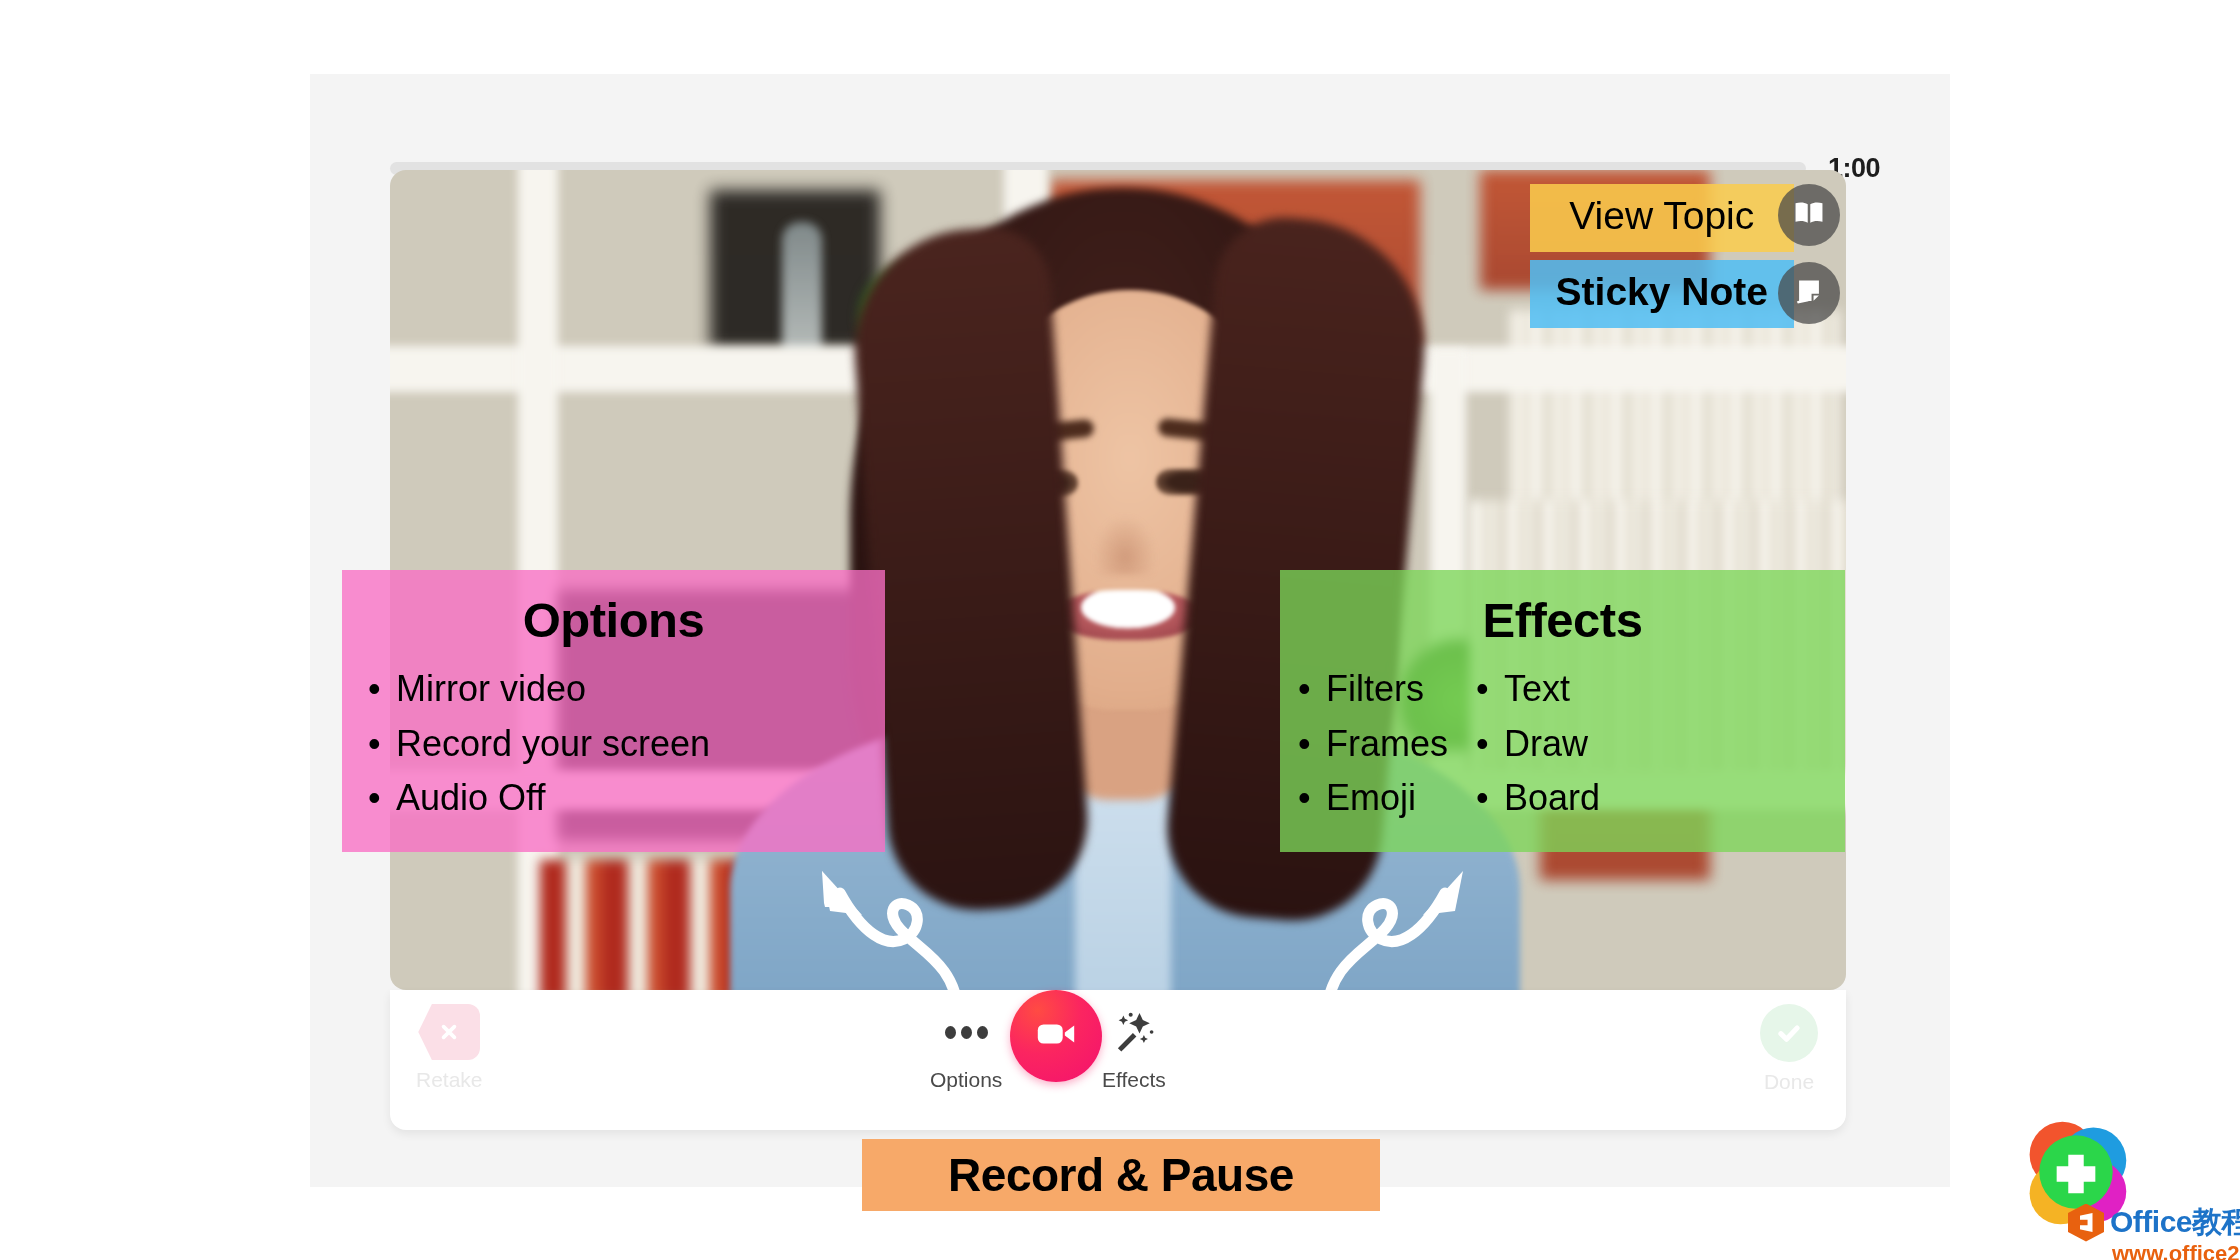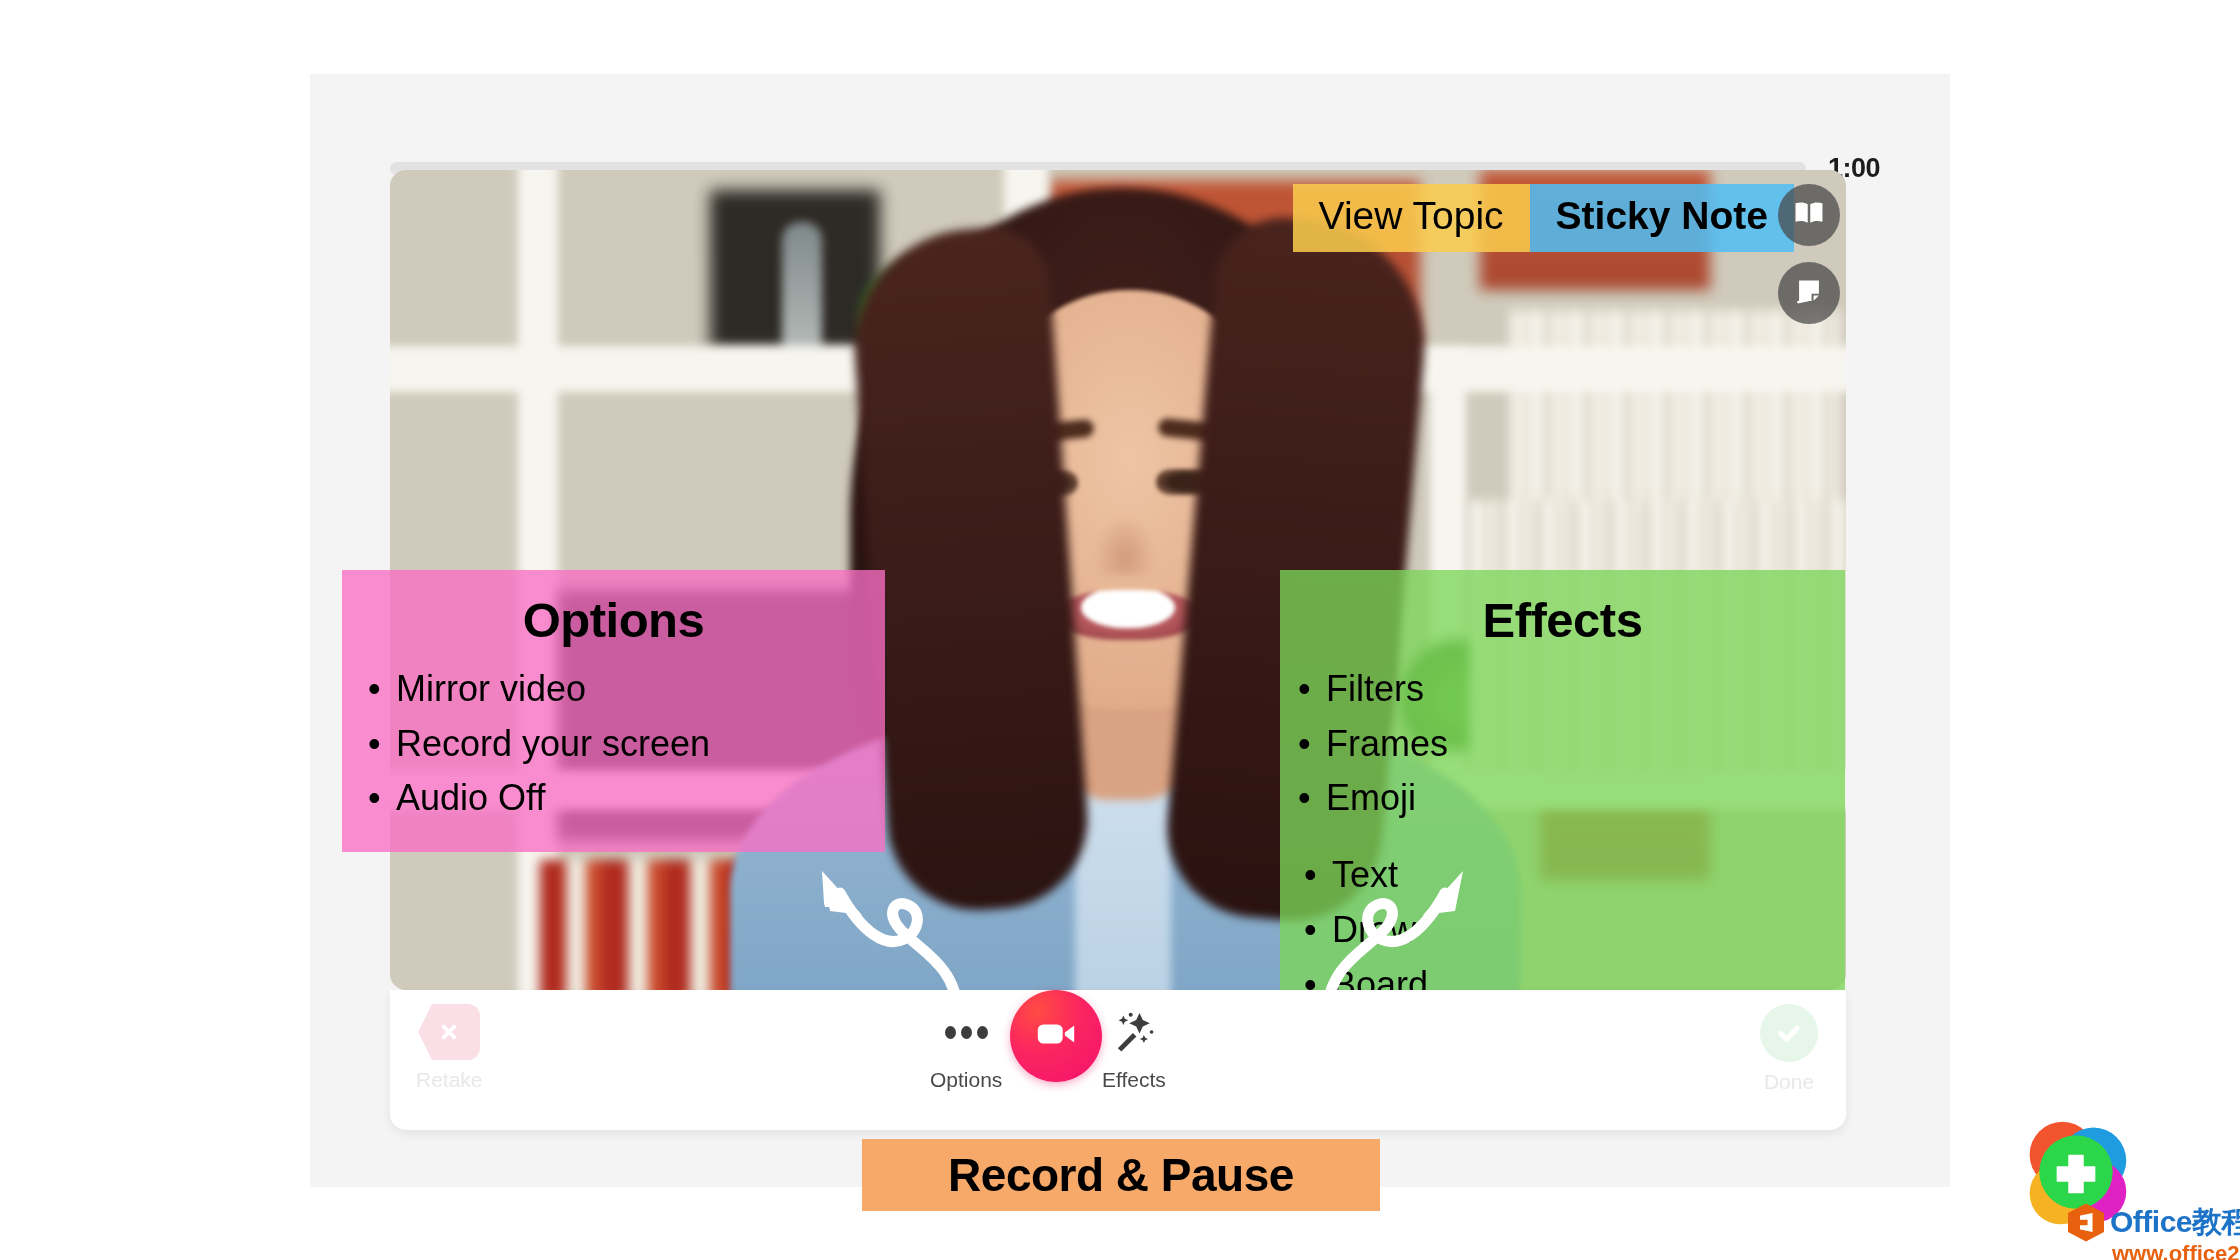--- a/index.html
+++ b/index.html
@@ -259,21 +259,22 @@
     background: radial-gradient(ellipse at 50% 70%, rgba(190,130,100,.55), rgba(190,130,100,0) 70%);
     filter: blur(3px);
   }
 
   
   .banner-stack {
     position: absolute;
     right: 52px;
     top: 14px;
     display: flex;
-    flex-direction: row;
+    flex-direction: column;
+    gap: 8px;
     align-items: stretch;
   }
   .banner {
     padding: 10px 26px 14px 26px;
     font-size: 39px;
     color: #000;
     text-align: center;
     white-space: nowrap;
   }
   .banner-view-topic { background: rgba(250,204,77,0.86); }
@@ -336,21 +337,20 @@
   .effects-box {
     left: 1280px;
     top: 570px;
     width: 565px;
     background: rgba(124,214,88,0.78);
   }
   .effects-cols {
     display: flex;
     padding-left: 18px;
     gap: 22px;
-    flex-direction: column;
   }
   .effects-cols .ann-list { flex: 0 0 auto; }
   .effects-cols .col-b { padding-left: 6px; }
 
   
   .arrow-svg {
     position: absolute;
     pointer-events: none;
   }
   .arrow-left  { left: 800px; top: 855px; width: 300px; height: 160px; }

